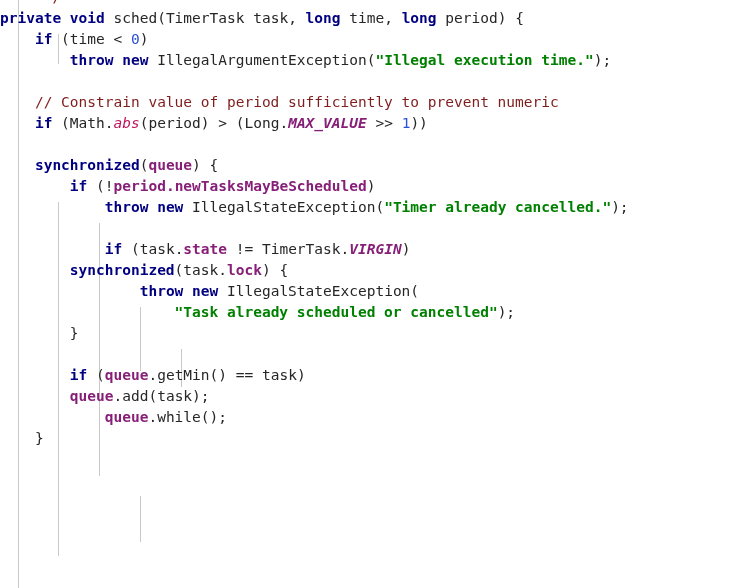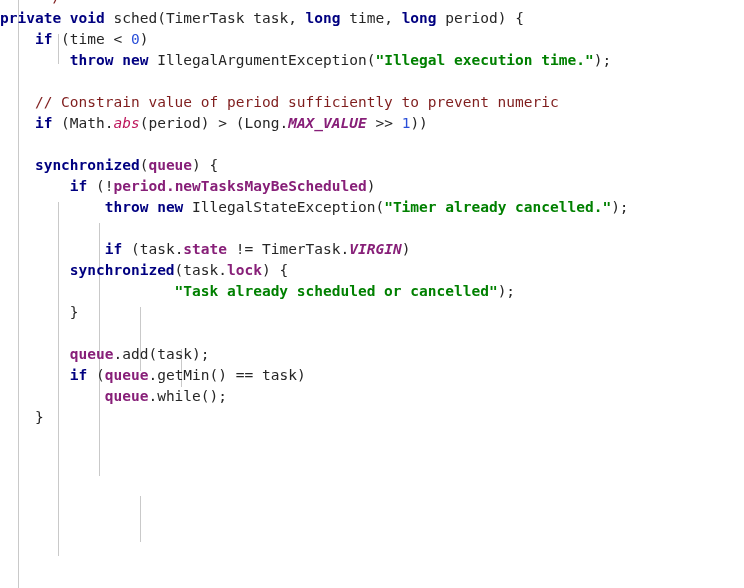--- a/index.html
+++ b/index.html
@@ -121,32 +121,33 @@
     <div class="code-line"><span class="punct">        </span><span class="kw">if</span><span class="punct"> (!</span><span class="field">period</span><span class="field">.</span><span class="field">newTasksMayBeScheduled</span><span class="punct">)</span></div>
 
     <div class="code-line"><span class="punct">            </span><span class="kw">throw</span><span class="punct"> </span><span class="kw">new</span><span class="punct"> </span><span class="id">IllegalStateException</span><span class="punct">(</span><span class="str">"Timer already cancelled."</span><span class="punct">);</span></div>
 
     <div class="code-line"> </div>
 
     <div class="code-line"><span class="punct">            </span><span class="kw">if</span><span class="punct"> (</span><span class="id">task</span><span class="punct">.</span><span class="field">state</span><span class="punct"> != </span><span class="id">TimerTask</span><span class="punct">.</span><span class="const">VIRGIN</span><span class="punct">)</span></div>
 
     <div class="code-line"><span class="punct">        </span><span class="kw">synchronized</span><span class="punct">(</span><span class="id">task</span><span class="punct">.</span><span class="field">lock</span><span class="punct">) {</span></div>
 
+    <div class="code-line"><span class="punct">                </span><span class="kw">throw</span><span class="punct"> </span><span class="kw">new</span><span class="punct"> </span><span class="id">IllegalStateException</span><span class="punct">(</span></div>
 
     <div class="code-line"><span class="punct">                    </span><span class="str">"Task already scheduled or cancelled"</span><span class="punct">);</span></div>
 
 
 
 
     <div class="code-line"><span class="punct">        }</span></div>
 
     <div class="code-line"> </div>
 
+    <div class="code-line"><span class="punct">        </span><span class="kw">if</span><span class="punct"> (</span><span class="field">queue</span><span class="punct">.</span><span class="id">getMin</span><span class="punct">() == </span><span class="id">task</span><span class="punct">)</span></div>
+
     <div class="code-line"><span class="punct">        </span><span class="field">queue</span><span class="punct">.</span><span class="id">add</span><span class="punct">(</span><span class="id">task</span><span class="punct">);</span></div>
-
-    <div class="code-line"><span class="punct">        </span><span class="kw">if</span><span class="punct"> (</span><span class="field">queue</span><span class="punct">.</span><span class="id">getMin</span><span class="punct">() == </span><span class="id">task</span><span class="punct">)</span></div>
 
     <div class="code-line"><span class="punct">            </span><span class="field">queue</span><span class="punct">.</span><span class="id">while</span><span class="punct">();</span></div>
 
     <div class="code-line"><span class="punct">    }</span></div>
 
   </div>
 </div>
 
 </body></html>

